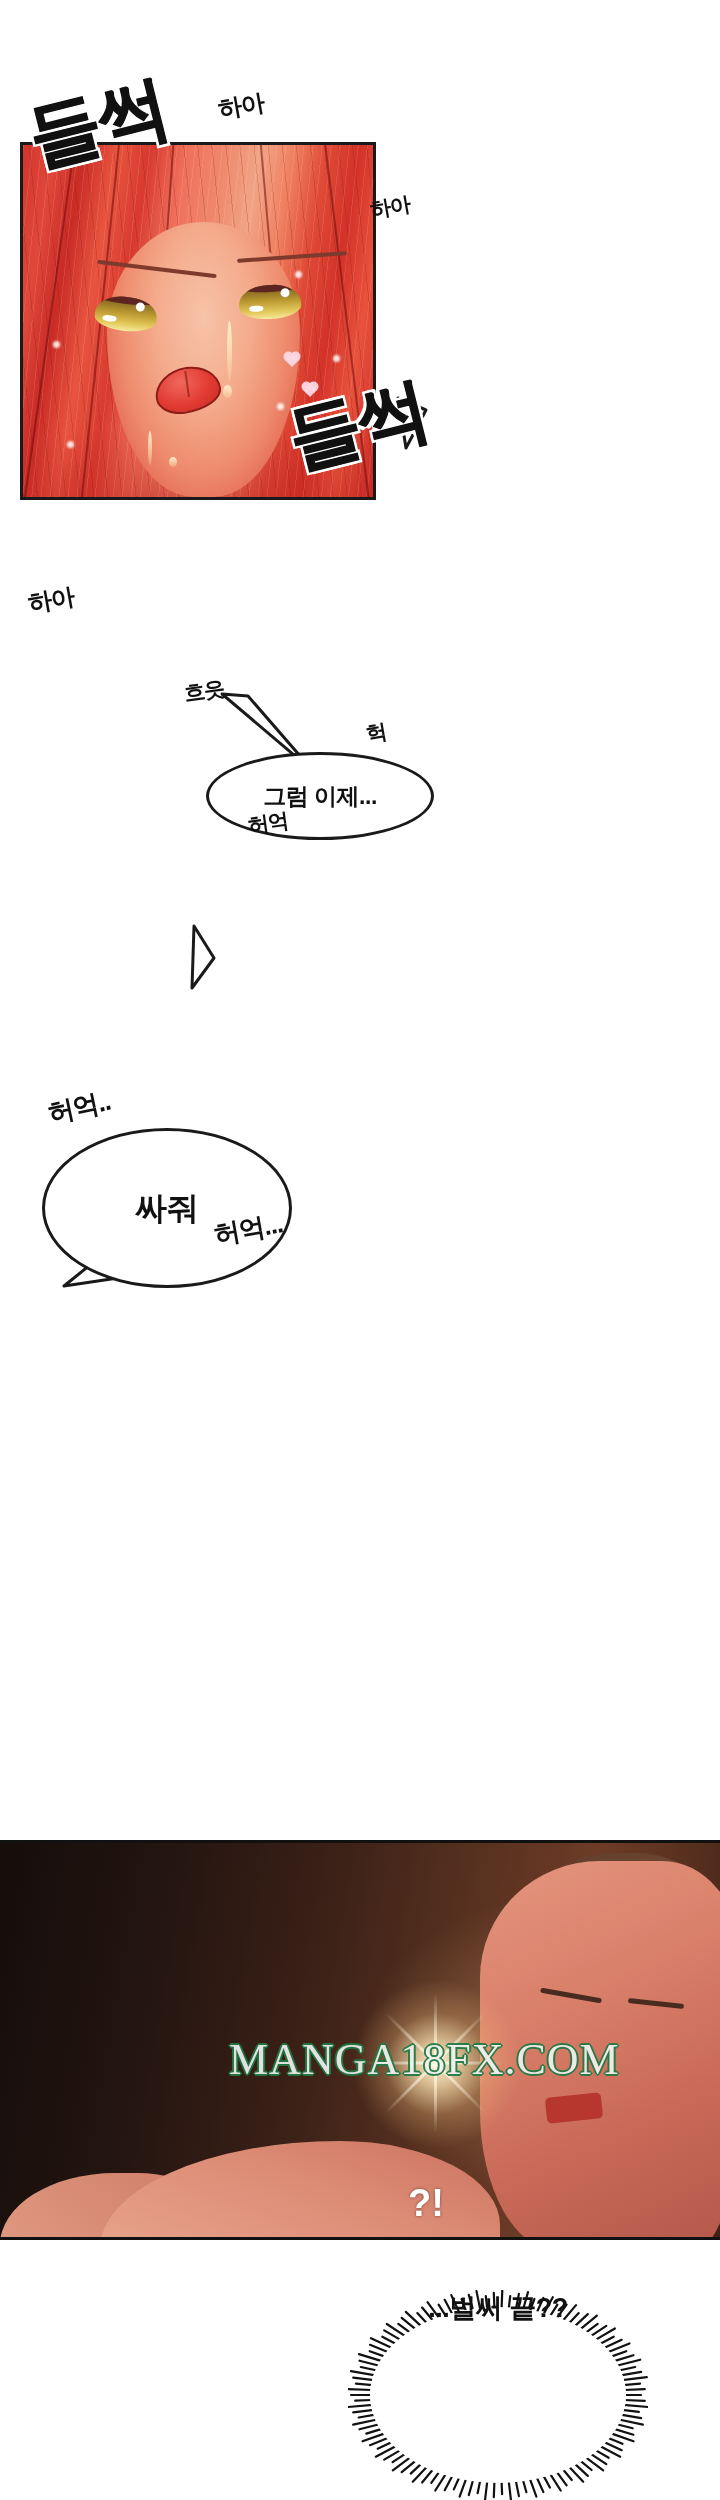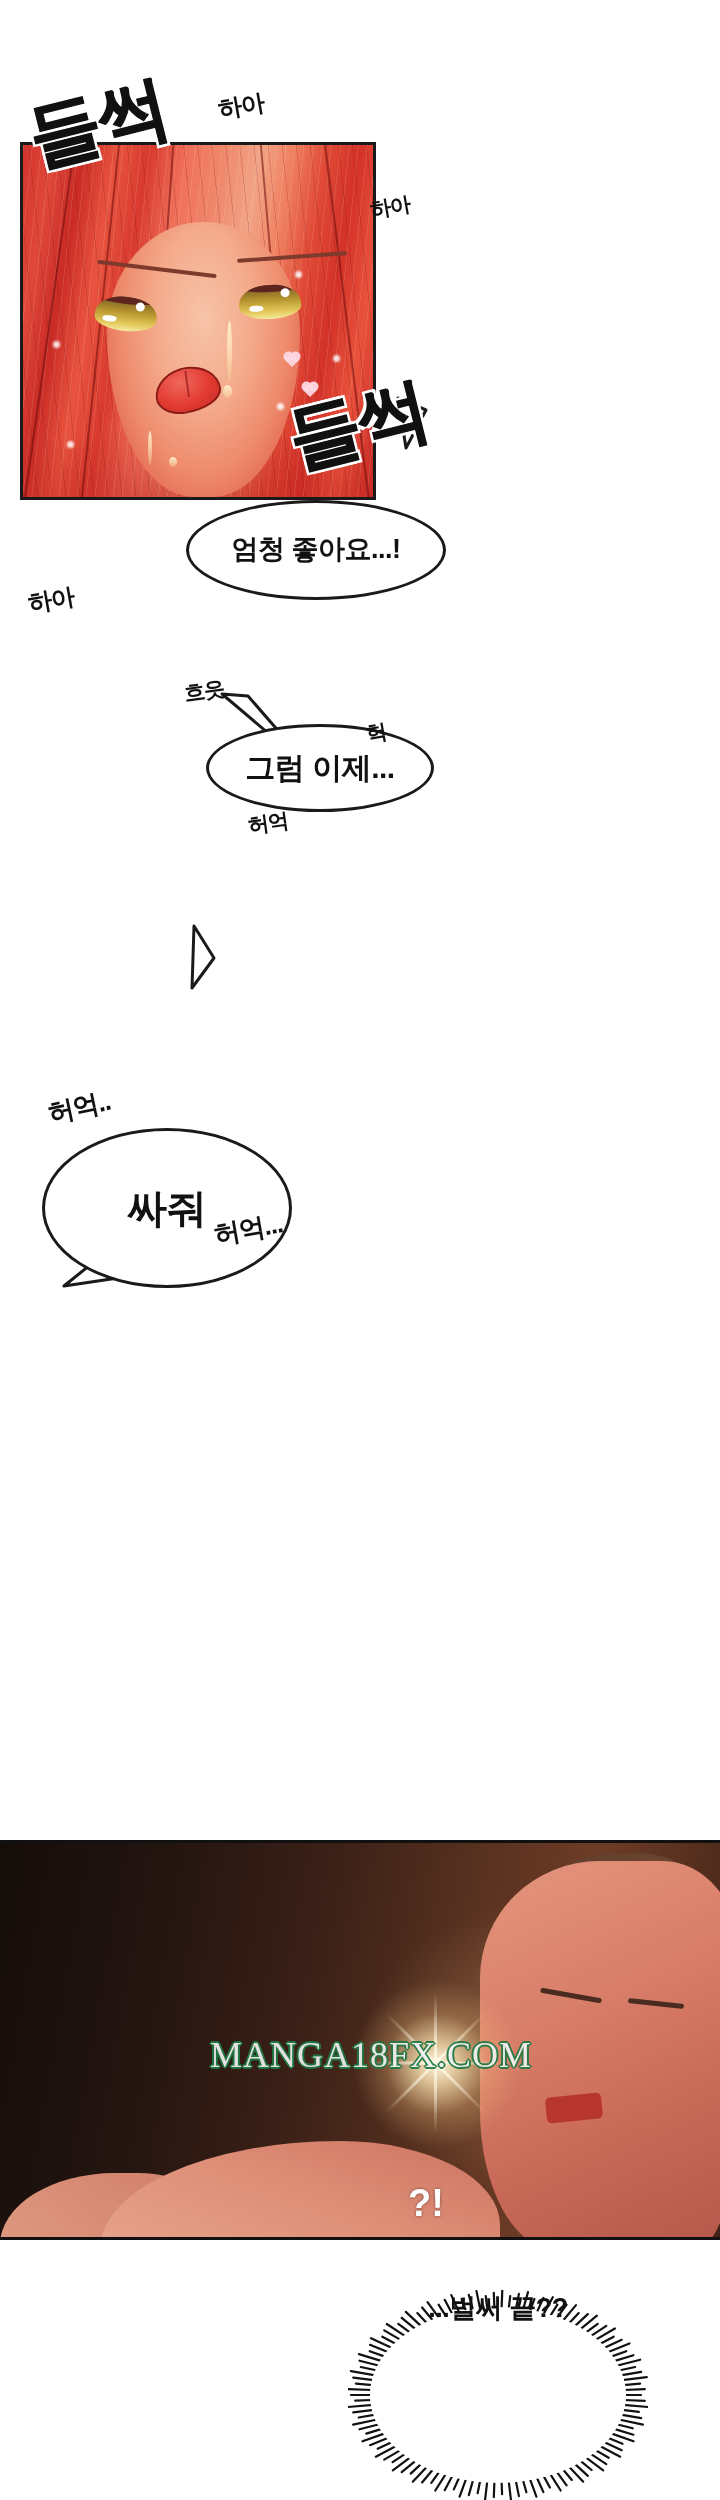--- a/index.html
+++ b/index.html
@@ -307,25 +307,25 @@
   }
   .sfx-small { font-size: 24px; letter-spacing: -1px; }
 
   
   .connector { position: absolute; z-index: 5; }
   .connector svg { display: block; overflow: visible; }
 
   
   #watermark {
     position: absolute;
-    left: 210px;
+    left: 229px;
     top: 2034px;
     z-index: 9;
     font-family: "Liberation Serif", serif;
-    font-size: 36px;
+    font-size: 44px;
     font-weight: 400;
     letter-spacing: 1px;
     color: #f2f2f2;
     text-shadow:
       -1px -1px 0 #1f7a43, 1px -1px 0 #1f7a43,
       -1px  1px 0 #1f7a43, 1px  1px 0 #1f7a43,
        0   -2px 0 #1f7a43, 0    2px 0 #1f7a43,
       -2px  0   0 #1f7a43, 2px  0   0 #1f7a43;
     opacity: .92;
   }
@@ -427,42 +427,41 @@
   <div class="sfx sfx-small" style="left:48px;  top:1094px; transform:rotate(-12deg); font-size:26px;">허억..</div>
 
   <div class="sfx sfx-small" style="left:214px; top:1216px; transform:rotate(-10deg); font-size:26px;">허억...</div>
 
   <div class="bubble-tail" style="left:392px; top:396px;">
     <svg width="60" height="70" viewBox="0 0 60 70">
       <path d="M6 2 L14 52 L34 14 Z" fill="#ffffff" stroke="#1a1a1a" stroke-width="3" stroke-linejoin="round"></path>
     </svg>
   </div>
 
-  <div class="bubble" id="bubble-so-good" style="left:186px; top:500px; width:260px; height:100px; font-size:27px; letter-spacing:-0.5px;">엄청 좋아요...!</div>
 
   <div class="connector" style="left:178px; top:922px;">
     <svg width="50" height="70" viewBox="0 0 50 70">
       <path d="M14 66 L16 4 L36 36 Z" fill="#ffffff" stroke="#1a1a1a" stroke-width="3" stroke-linejoin="round"></path>
     </svg>
   </div>
 
   <div class="connector" style="left:214px; top:690px;">
     <svg width="130" height="90" viewBox="0 0 130 90">
       <path d="M8 4 L100 82 L34 6 Z" fill="#ffffff" stroke="#1a1a1a" stroke-width="3" stroke-linejoin="round"></path>
     </svg>
   </div>
 
-  <div class="bubble" id="bubble-then-now" style="left:206px; top:724px; width:228px; height:88px; font-size:30px; letter-spacing:-0.5px;">그럼 이제...</div>
+  <div class="bubble" id="bubble-then-now" style="left:206px; top:752px; width:228px; height:88px; font-size:23px; letter-spacing:-0.5px;">그럼 이제...</div>
 
   <div class="bubble-tail" style="left:60px; top:1238px;">
     <svg width="70" height="60" viewBox="0 0 70 60">
       <path d="M56 6 L4 48 L58 40 Z" fill="#ffffff" stroke="#1a1a1a" stroke-width="3" stroke-linejoin="round"></path>
     </svg>
   </div>
-  <div class="bubble" id="bubble-give-it" style="left:42px; top:1128px; width:250px; height:160px; font-size:40px; letter-spacing:0px;">싸줘</div>
+  <div class="bubble" id="bubble-give-it" style="left:42px; top:1128px; width:250px; height:160px; font-size:32px; letter-spacing:0px;">싸줘</div>
 
   <div id="bubble-already-done">
     <svg viewBox="0 0 300 210" preserveAspectRatio="none">
       <g id="spikes" stroke="#111111" stroke-width="2.2" stroke-linecap="round">
           <line x1="276.0" y1="105.0" x2="293.0" y2="105.0"></line>
           <line x1="275.8" y1="110.0" x2="296.8" y2="110.8"></line>
           <line x1="275.2" y1="114.9" x2="300.0" y2="117.0"></line>
           <line x1="274.2" y1="119.8" x2="290.9" y2="121.9"></line>
           <line x1="272.7" y1="124.7" x2="293.2" y2="128.1"></line>
           <line x1="270.9" y1="129.5" x2="294.9" y2="134.6"></line>

